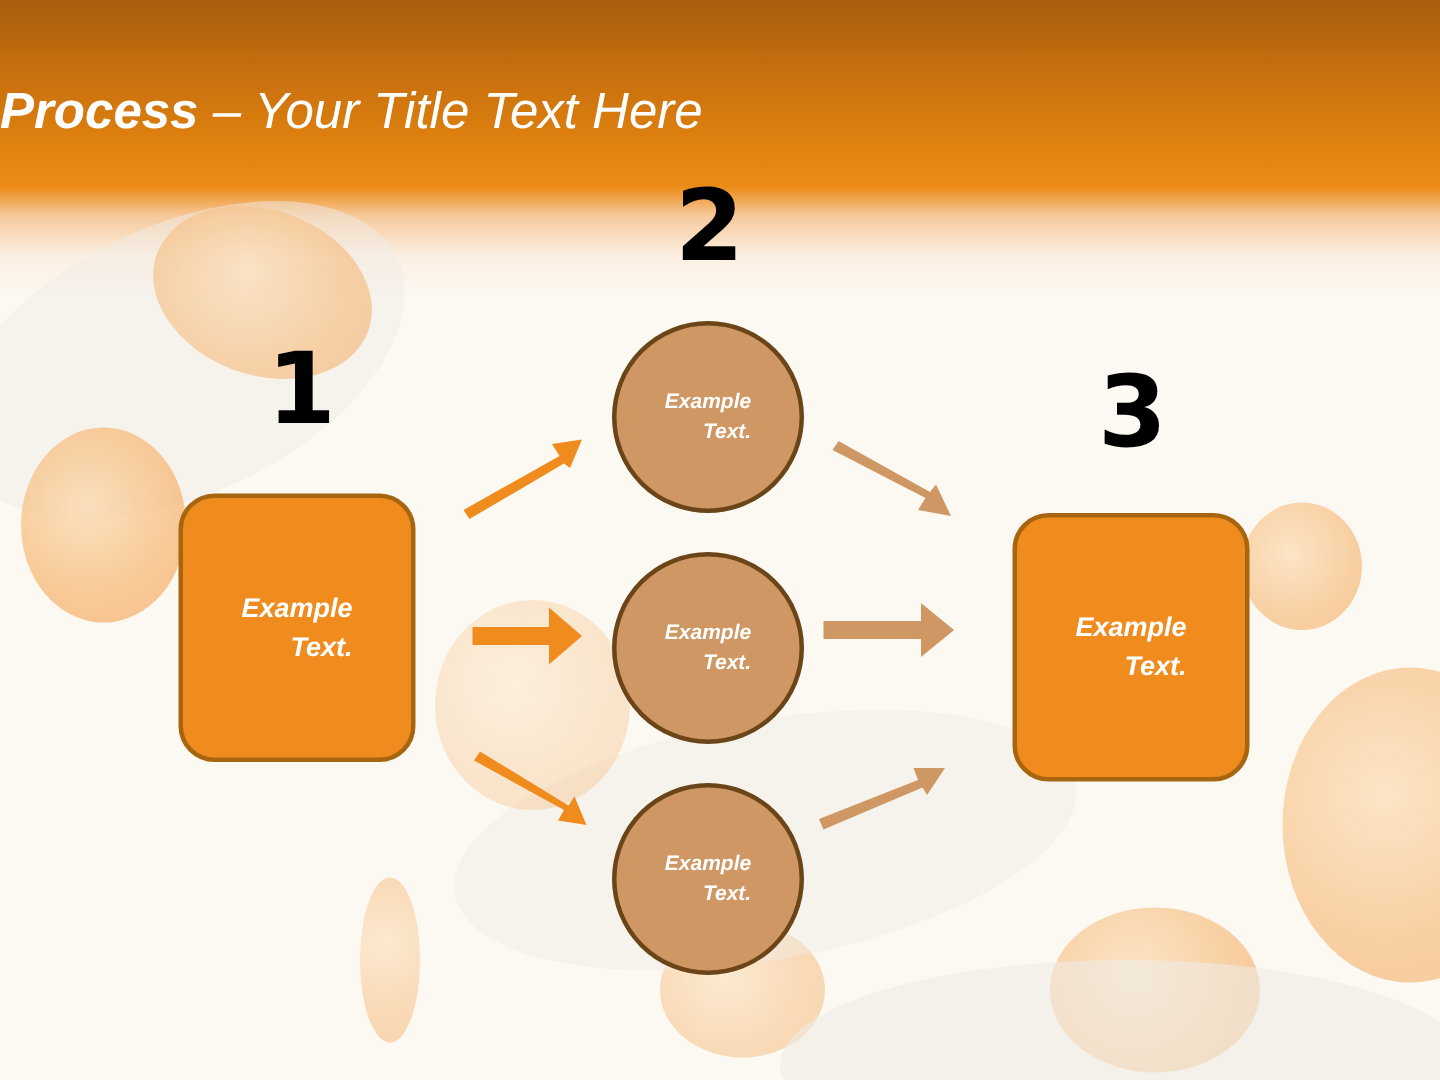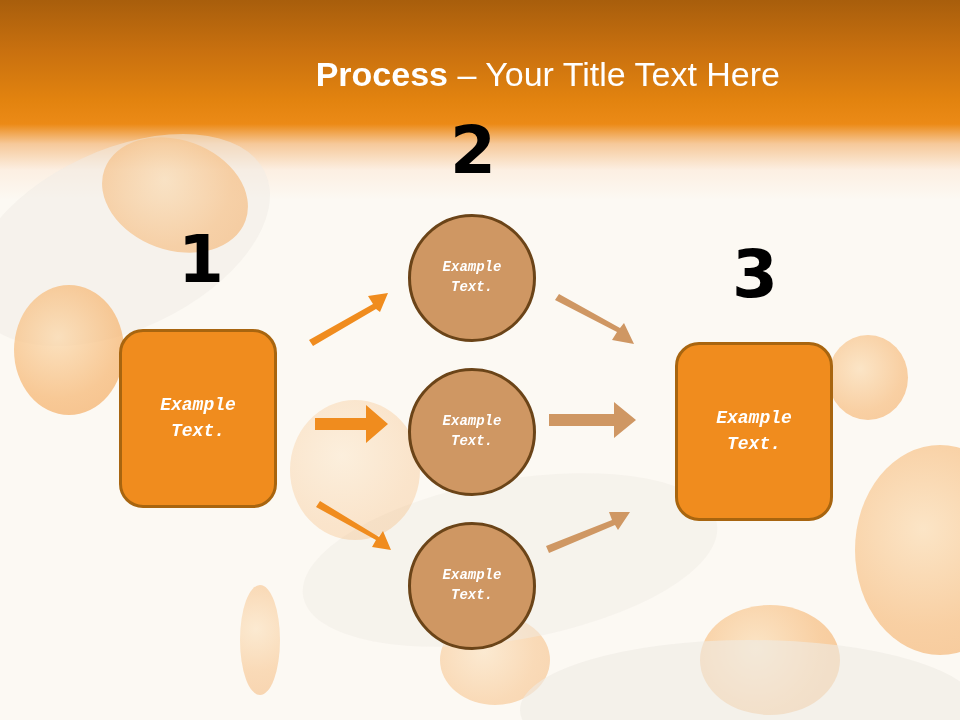--- a/index.html
+++ b/index.html
@@ -7,22 +7,22 @@
   body {
     position: relative;
     background: #fcf9f3;
     font-family: "Liberation Sans", "DejaVu Sans", sans-serif;
   }
   .header {
     position: absolute; left: 0; top: 0; width: 960px; height: 200px;
     background: linear-gradient(to bottom, #a85e0c 0%, #c8700f 25%, #e2830f 50%, #ec8a16 62%, #f6c99a 72%, #fcefe2 85%, #fcf9f3 100%);
   }
   .title {
-    position: absolute; left: 0; top: 52px; width: 780px; text-align: right;
-    color: #ffffff; font-size: 34px; line-height: 44px;
+    position: absolute; left: 0; top: 52px; width: 780px; text-align: left;
+    color: #ffffff; font-size: 34px; line-height: 44px; font-style: italic;
   }
   .title .bold { font-weight: bold; }
   
   .deco { position: absolute; border-radius: 50%; }
   .peach { background: radial-gradient(circle at 40% 40%, #fbd7a8 0%, #f6b46e 60%, #f2a85e 100%); opacity: 0.75; }
   .milk { background: #efebe5; opacity: 0.85; }
 
   .num {
     position: absolute; font-weight: bold; font-size: 66px; color: #000;
     font-family: "DejaVu Sans", sans-serif; line-height: 70px;
@@ -31,21 +31,22 @@
     position: absolute; background: #f08c1e; border: 3px solid #a8650f; border-radius: 24px;
     display: flex; align-items: center; justify-content: center; text-align: center;
   }
   .circle {
     position: absolute; width: 128px; height: 128px; border-radius: 50%;
     background: #cf9763; border: 3px solid #6b4418;
     display: flex; align-items: center; justify-content: center; text-align: center;
   }
   .label {
     color: #ffffff; font-style: italic; font-weight: bold; line-height: 1.4;
-    font-family: Liberation Mono, monospace;
+    font-family: Liberation Sans, sans-serif;
+    text-align: right;
   }
   .box .label { font-size: 18px; }
   .circle .label { font-size: 14px; }
   svg.arrows { position: absolute; left: 0; top: 0; }
 </style>
 </head>
 <body>
 
 <div class="header"></div>
 

